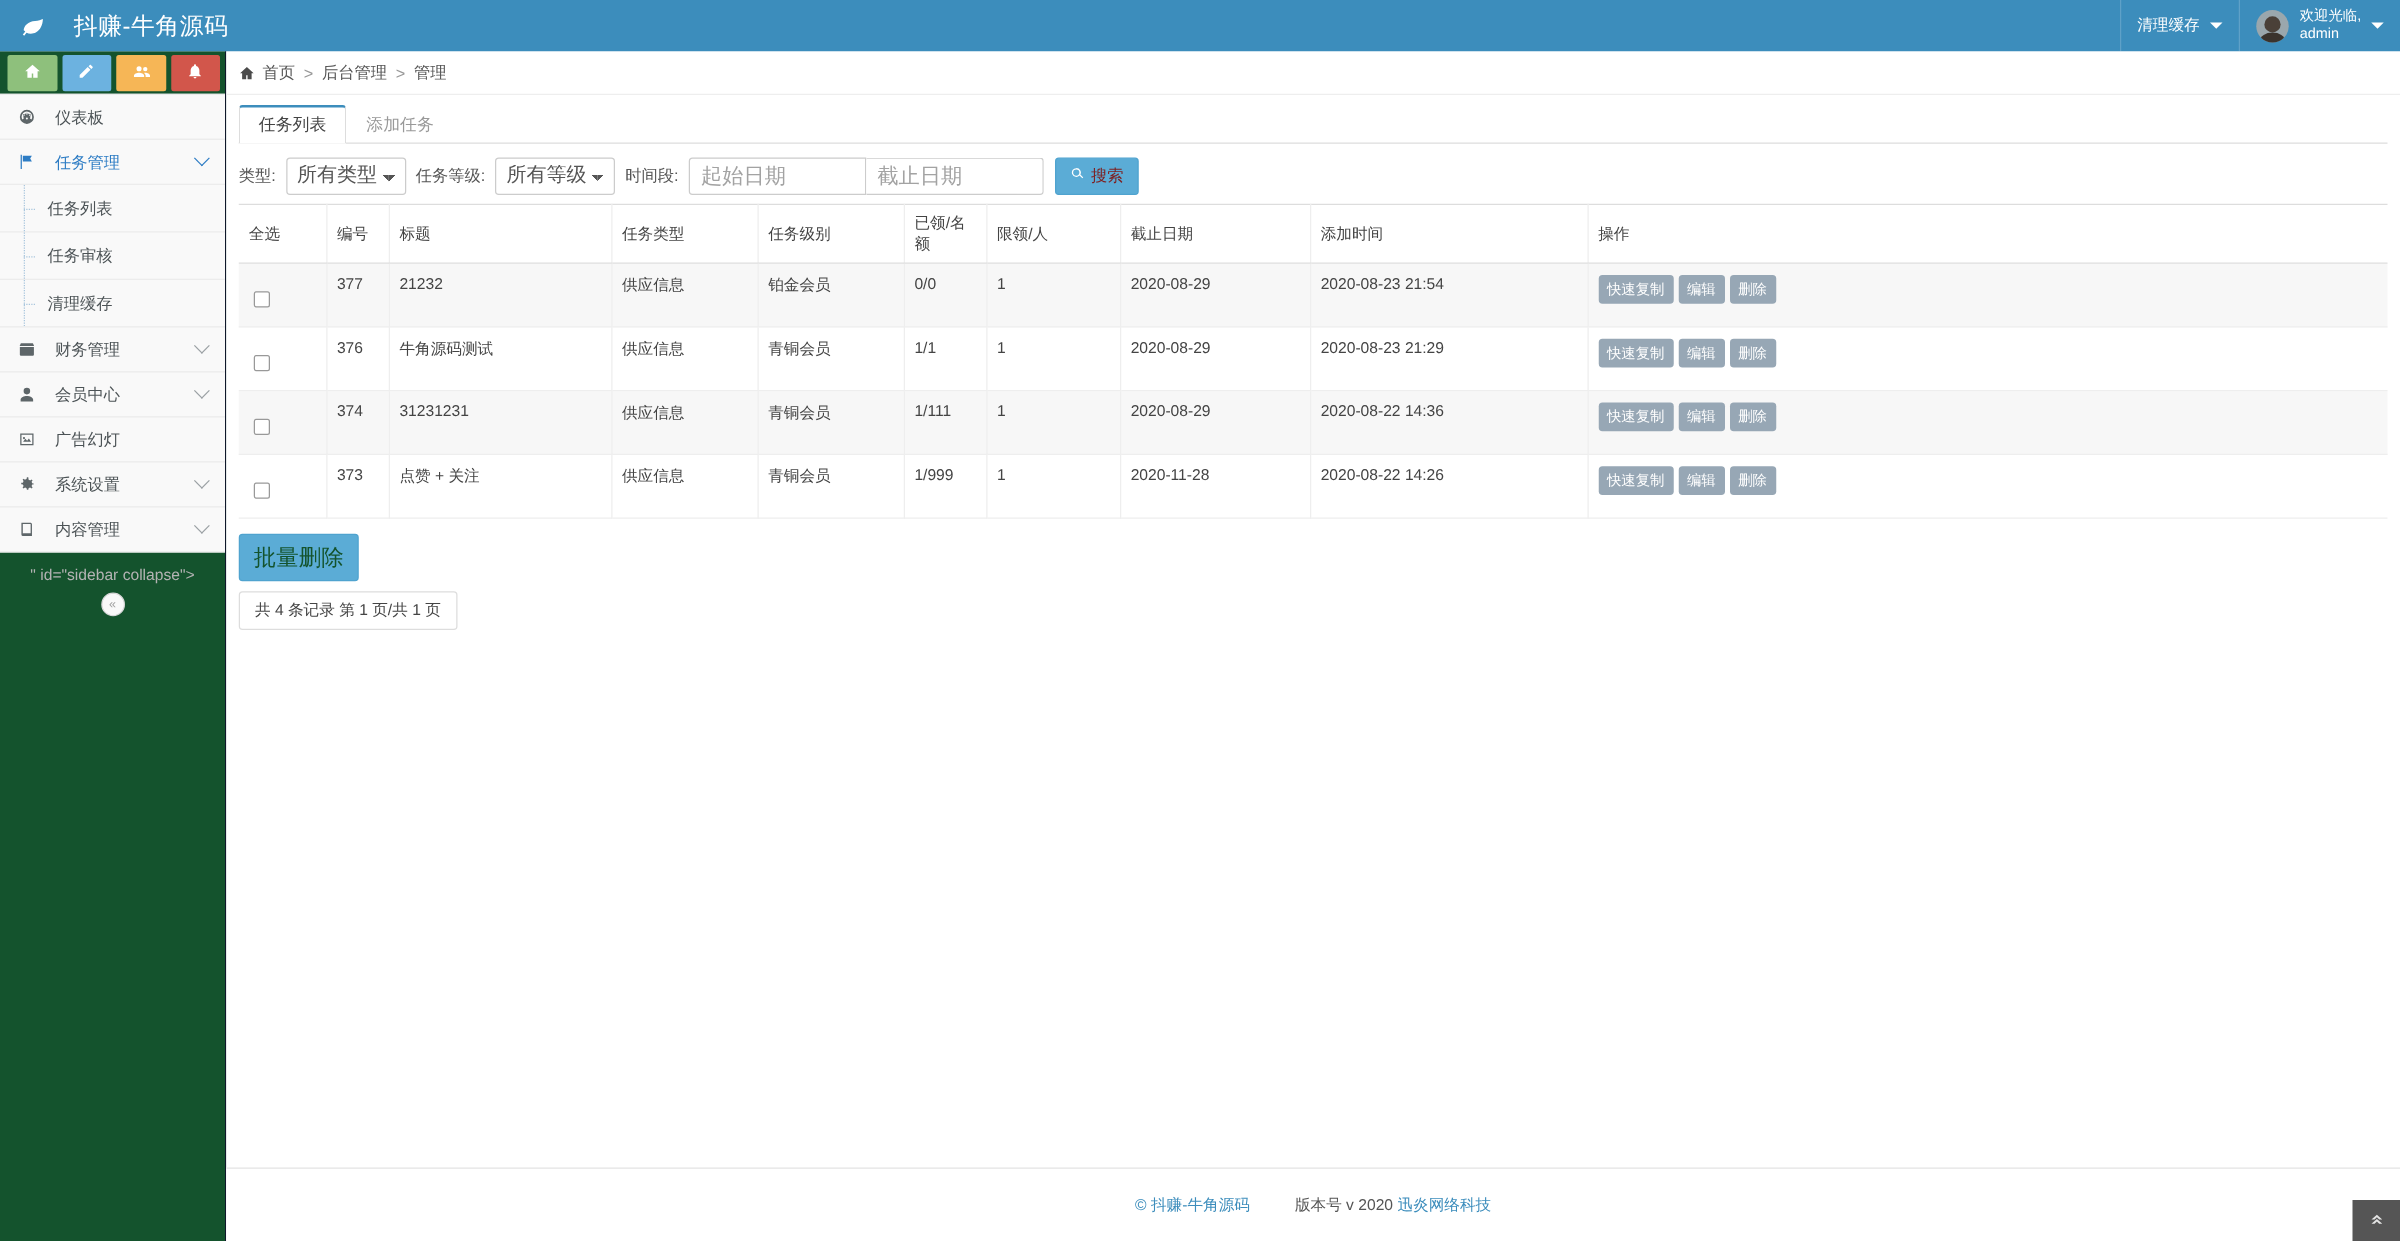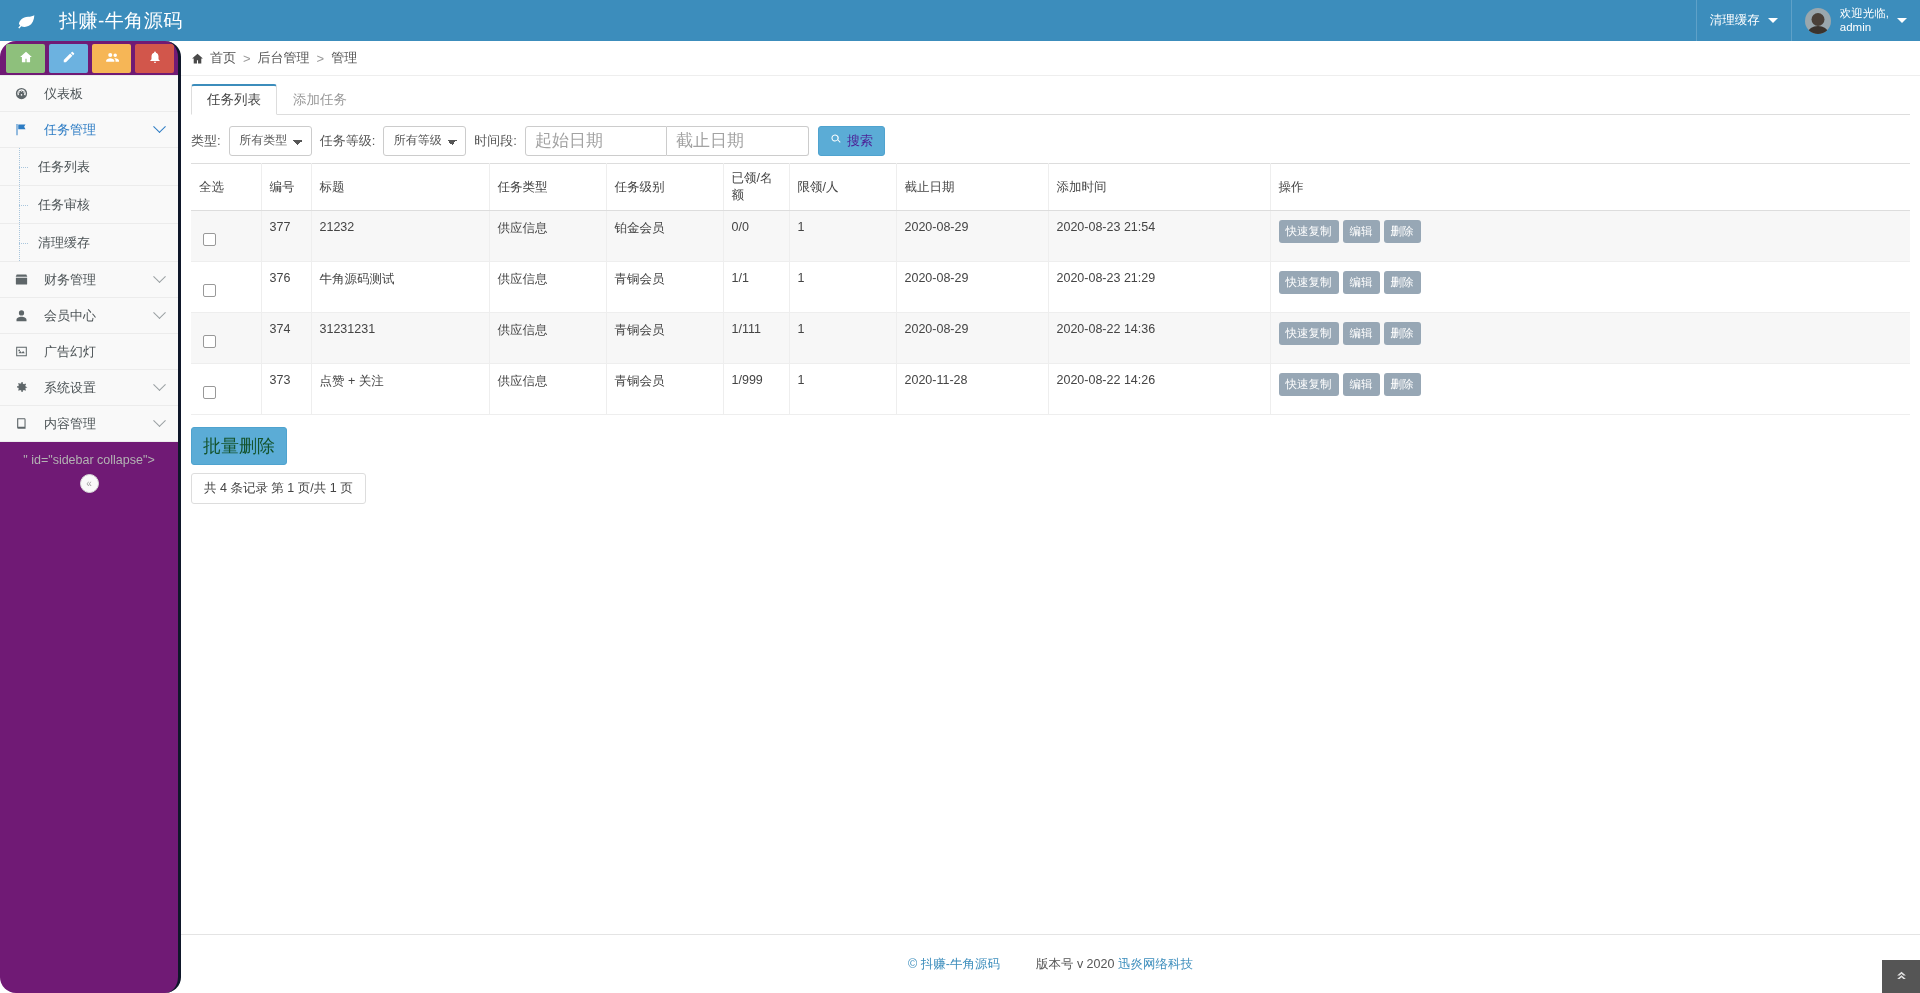--- a/index.html
+++ b/index.html
@@ -90,24 +90,23 @@
   .user-label {
     line-height: 1.15;
     font-size: 11.5px;
     white-space: nowrap;
   }
 
   
   .sidebar {
     position: absolute; top: 41px; left: 0;
     width: 181px; height: 952px;
-    background: #701a75;
-    border-right: 3px solid #0f172a;
+    background: #14532d;
+    border-right: 1px solid #0f172a;
     overflow: hidden;
-    border-radius: 16px;
   }
   .quick-row { display: flex; height: 35px; padding: 3px 4px 3px 6px; gap: 4px; }
   .quick-btn {
     flex: 1; height: 29px;
     display: flex; align-items: center; justify-content: center;
     border-radius: 2px;
     cursor: pointer;
     color: #fff;
   }
   .q-home  { background: #8ec07c; }
@@ -253,24 +252,24 @@
     color: #555;
     padding-top: 3px;
   }
   .flabel { margin-right: 8px; white-space: nowrap; }
   .fselect {
     height: 30px;
     min-width: 83px;
     border: 1px solid #ccc;
     border-radius: 3px;
     background: #fff;
-    font-size: 12px;
+    font-size: 16px;
     color: #555;
     padding: 0 22px 0 8px;
-    font-family: Liberation Mono, monospace;
+    font-family: Liberation Serif, serif;
     cursor: pointer;
     appearance: none;
     -webkit-appearance: none;
     background-image:
       linear-gradient(45deg, transparent 50%, #555 50%),
       linear-gradient(135deg, #555 50%, transparent 50%);
     background-position:
       calc(100% - 13px) 13px,
       calc(100% - 8px) 13px;
     background-size: 5px 5px, 5px 5px;
@@ -290,21 +289,21 @@
     font-family: "Liberation Sans", sans-serif;
   }
   .date-in:first-child { border-radius: 3px 0 0 3px; }
   .date-in:last-child { border-left: none; border-radius: 0 3px 3px 0; }
   .date-in::placeholder { color: #a3a3a3; }
   .btn-search {
     height: 30px;
     margin-left: 9px;
     background: #5bacd6;
     border: 1px solid #4fa3cf;
-    color: #4c1d95;
+    color: #7f1d1d;
     font-size: 13px;
     border-radius: 3px;
     padding: 0 11px;
     display: inline-flex; align-items: center;
     cursor: pointer;
     font-family: "Liberation Sans", sans-serif;
   }
   .btn-search svg { width: 12px; height: 12px; fill: #fff; margin-right: 5px; }
 
   

